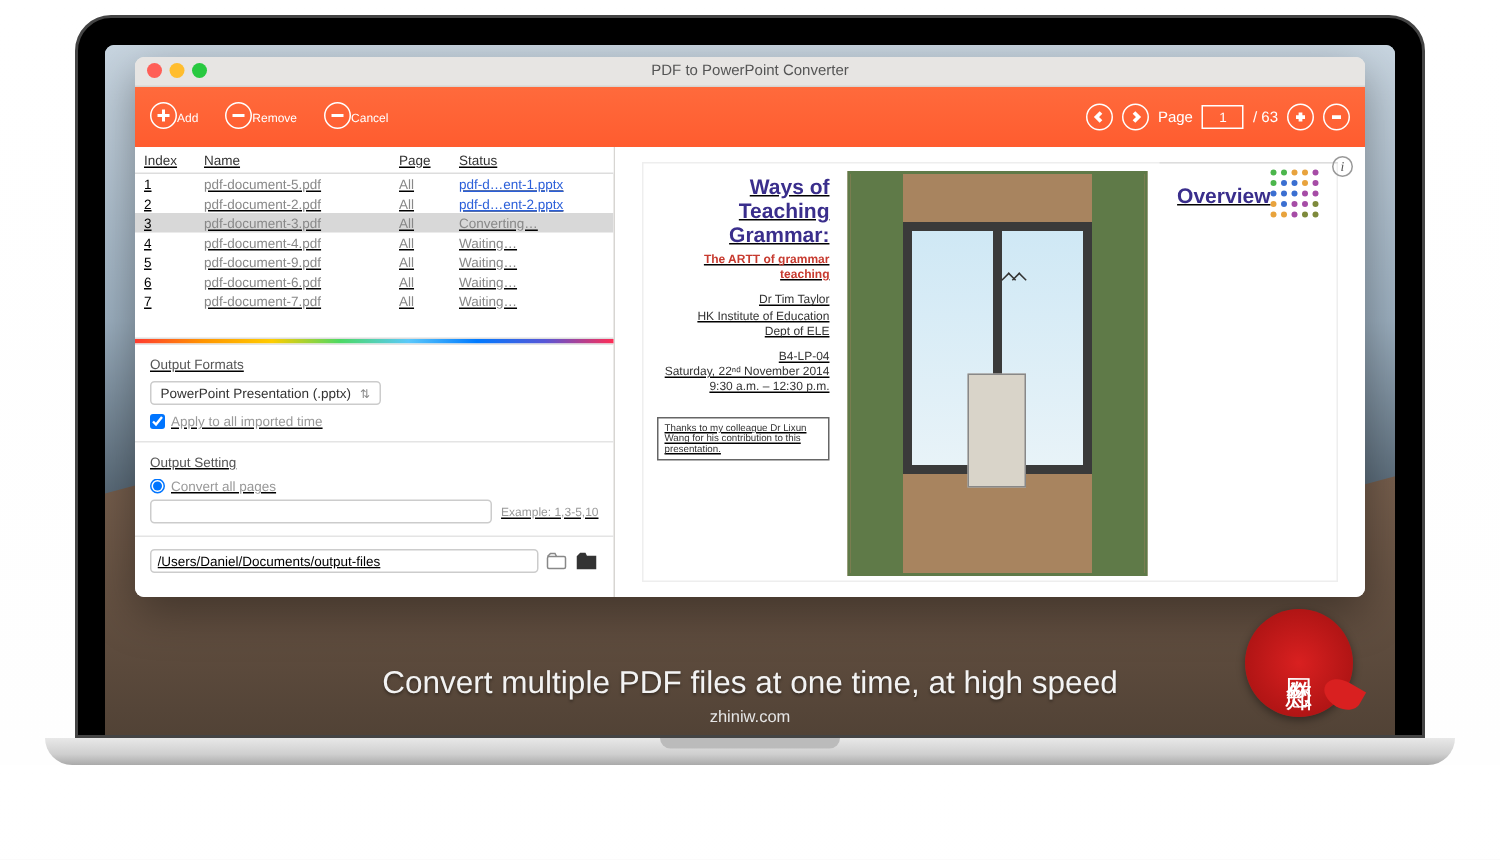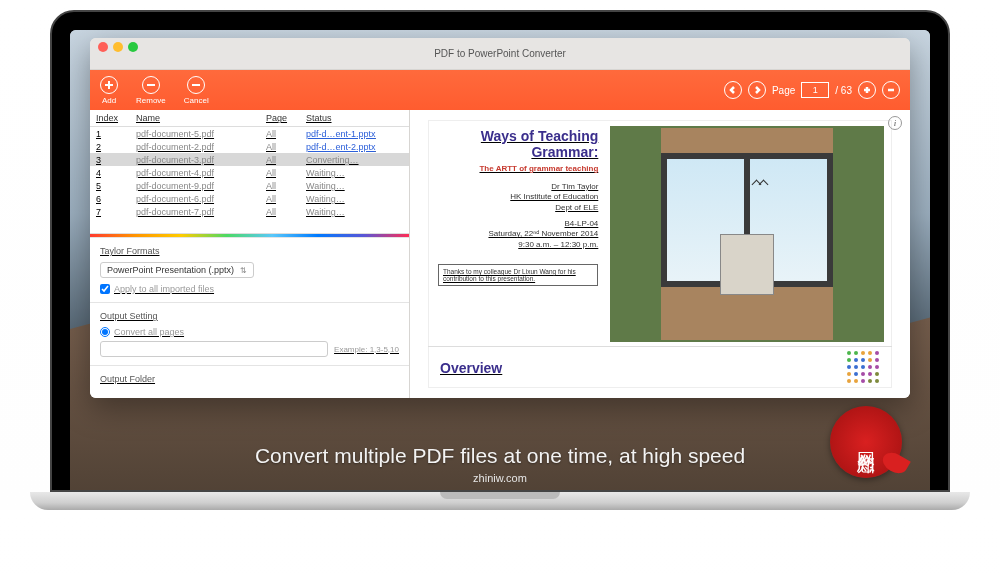--- a/index.html
+++ b/index.html
@@ -57,37 +57,37 @@
   width: 820px; height: 360px;
   background: #ecebea;
   border-radius: 6px;
   box-shadow: 0 10px 30px rgba(0,0,0,.35);
   display: flex;
   flex-direction: column;
   overflow: hidden;
   font-size: 10px;
 }
 .titlebar {
-  height: 32px; background: #e7e5e3;
+  height: 20px; background: #e7e5e3;
   display:flex; align-items:center; justify-content:center;
   position:relative;
   border-bottom:1px solid #d7d5d2;
 }
 .traffic { position:absolute; left:8px; top:4px; display:flex; gap:5px; }
 .tl { width:10px; height:10px; border-radius:50%; }
 .tl.red{background:#ff5f57;} .tl.yel{background:#ffbd2e;} .tl.grn{background:#28c940;}
 .titlebar-title { font-size:10px; color:#555; }
 .toolbar {
   height: 40px;
   background: linear-gradient(180deg, #ff6a3c 0%, #ff5c2f 100%);
   display: flex; align-items: center;
   padding: 0 10px;
   color: #fff;
 }
-.tbtn { display:flex; flex-direction:column; align-items:center; margin-right:18px; font-size:8px; }
+.tbtn { display:flex; flex-direction:row; align-items:center; margin-right:18px; font-size:8px; }
 .tbtn .circ { width:18px; height:18px; border:1.5px solid #fff; border-radius:50%; display:flex; align-items:center; justify-content:center; margin-bottom:2px; }
 .tbtn .circ svg { width:10px; height:10px; stroke:#fff; fill:none; stroke-width:2; }
 .toolbar-spacer { flex:1; }
 .page-nav { display:flex; align-items:center; gap:6px; font-size:10px; }
 .navcirc { width:18px; height:18px; border:1.5px solid #fff; border-radius:50%; display:flex; align-items:center; justify-content:center; }
 .navcirc svg{width:8px;height:8px;stroke:#fff;fill:none;stroke-width:2.5;}
 .page-box { width:28px; height:16px; border:1px solid #fff; display:flex; align-items:center; justify-content:center; font-size:9px; }
 .main { flex:1; display:flex; overflow:hidden;text-decoration:underline; }
 .left { width: 320px; background:#fff; display:flex; flex-direction:column; border-right:1px solid #d7d5d2; }
 .table-head { display:flex; background:#fff; border-bottom:1px solid #ddd; font-size:9px; color:#333; height:18px; align-items:center; }
@@ -110,21 +110,21 @@
 .radio-group input { width:10px; height:10px; }
 .range-box { display:flex; align-items:center; gap:6px; margin-top:4px; }
 .range-box input[type=text] { flex:1; height:16px; border:1px solid #ccc; border-radius:3px; font-size:9px; padding:0 4px; }
 .range-ex { font-size:8px; color:#999; }
 .folder-row { display:flex; align-items:center; gap:4px; }
 .folder-row input { flex:1; height:16px; border:1px solid #ccc; border-radius:3px; font-size:9px; padding:0 4px; }
 .folder-row .ic { width:16px; height:14px; display:flex; align-items:center; justify-content:center; color:#888; }
 .right { flex:1; background:#fff; display:flex; flex-direction:column; position:relative; }
 .info-i { position:absolute; right:8px; top:6px; width:14px; height:14px; border:1px solid #999; border-radius:50%; display:flex; align-items:center; justify-content:center; font-size:9px; color:#555; font-style:italic; font-family:Georgia,serif; }
 .preview { flex:1; display:flex; align-items:flex-start; justify-content:center; padding:10px 18px; overflow:hidden; }
-.slide { width:100%; height:100%; background:#fff; display:flex; flex-direction:column; box-shadow: inset 0 0 0 1px #eee; }
+.slide { width:100%; height:100%; background:#fff; display:flex; flex-direction:row; box-shadow: inset 0 0 0 1px #eee; }
 .slide-top { flex:1; display:flex; }
 .slide-left { width:38%; padding:8px 6px 4px 10px; text-align:right; }
 .slide-left h1 { color:#3a2e8c; font-size:14px; font-weight:700; line-height:1.15; margin-bottom:4px; }
 .slide-left .sub { color:#c73a2f; font-size:8px; font-weight:600; line-height:1.2; }
 .slide-left .auth { margin-top:8px; font-size:8px; color:#333; line-height:1.3; }
 .slide-left .room { margin-top:6px; font-size:8px; color:#333; line-height:1.3; }
 .slide-left .thanks { margin-top:14px; padding:3px 4px; border:1px solid #666; font-size:6.5px; color:#333; text-align:left; line-height:1.1; }
 .slide-picture { flex:1; padding:6px 8px 4px 6px; }
 .painting { width:100%; height:100%; background:#a8845f; border:2px solid #5f7a48; position:relative; overflow:hidden; }
 .painting::before { content:""; position:absolute; left:0; top:0; bottom:0; width:18%; background:#5f7a48; }
@@ -275,47 +275,60 @@
                   <div class="td col-idx">7</div>
                   <div class="td col-name name">pdf-document-7.pdf</div>
                   <div class="td col-page" style="color:#888">All</div>
                   <div class="td col-status status"><span style="color:#888">Waiting…</span></div>
                 </div>
                 <div class="row"></div>
               </div>
             <div class="rainbow"></div>
 
             <div class="panel">
-              <div class="panel-title">Taylor Formats</div>
+              <div class="panel-title">Output Formats</div>
               <div class="select">
                 <span>PowerPoint Presentation (.pptx)</span>
                 <span class="arrows">⇅</span>
               </div>
               <label class="check">
                 <input type="checkbox" checked="" style="">
-                <span>Apply to all imported files</span>
+                <span>Apply to all imported time</span>
               </label>
             </div>
 
             <div class="panel">
               <div class="panel-title">Output Setting</div>
               <div class="radio-group">
                 <label>
                     <input type="radio" name="pg" checked="" style="">
                     <span>Convert all pages</span>
                   </label>
               </div>
               <div class="range-box">
                 <input type="text" value="" style="">
                 <span class="range-ex">Example: 1,3-5,10</span>
               </div>
             </div>
 
             <div class="panel">
-              <div class="panel-title">Output Folder</div>
+              <div class="folder-row">
+                <input type="text" value="/Users/Daniel/Documents/output-files" style="">
+                <div class="ic">
+                    <svg width="14" height="12" viewBox="0 0 14 12" fill="none" stroke="#888" stroke-width="1">
+                      <rect x="1" y="3" width="12" height="8" rx="1"></rect>
+                      <path d="M1 3l2-2h3l1 2"></path>
+                    </svg>
+                  </div>
+                <div class="ic">
+                    <svg width="14" height="12" viewBox="0 0 14 12" fill="none" stroke="#333" stroke-width="1">
+                      <path d="M1 3l2-2h3l1 2h6v8H1z" fill="#333"></path>
+                    </svg>
+                  </div>
+              </div>
             </div>
           </div>
 
           <div class="right">
             <div class="info-i">i</div>
             <div class="preview">
               <div class="slide">
                 <div class="slide-top">
                   <div class="slide-left">
                     <h1>Ways of Teaching Grammar:</h1>

